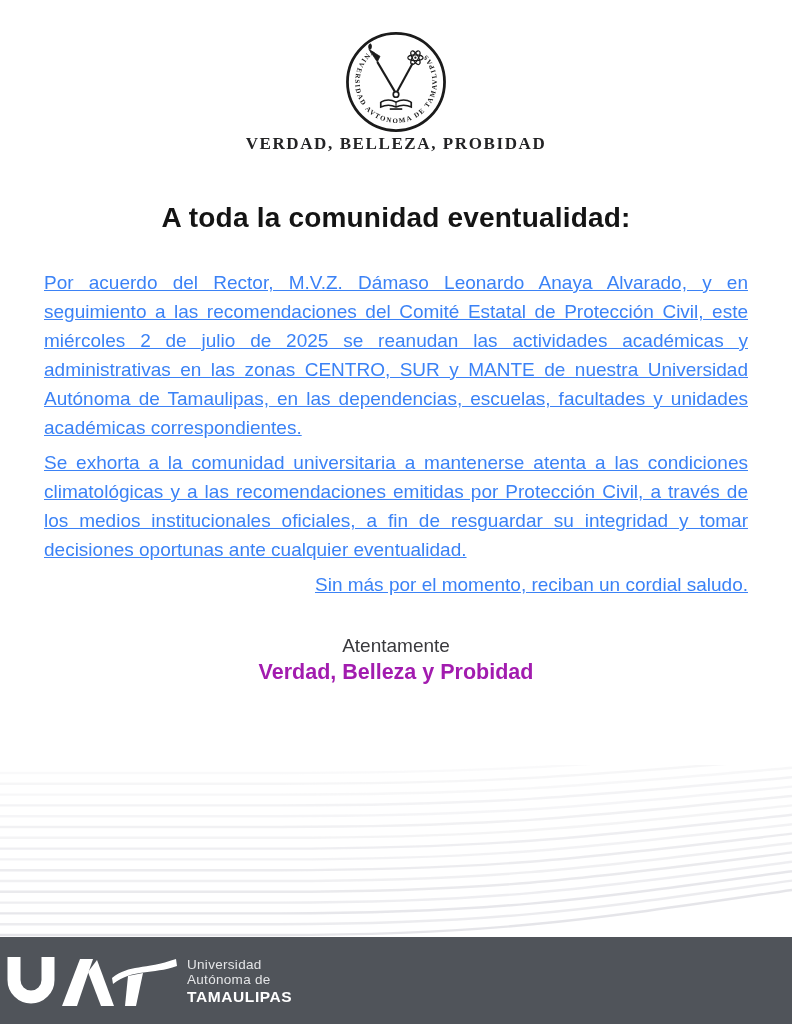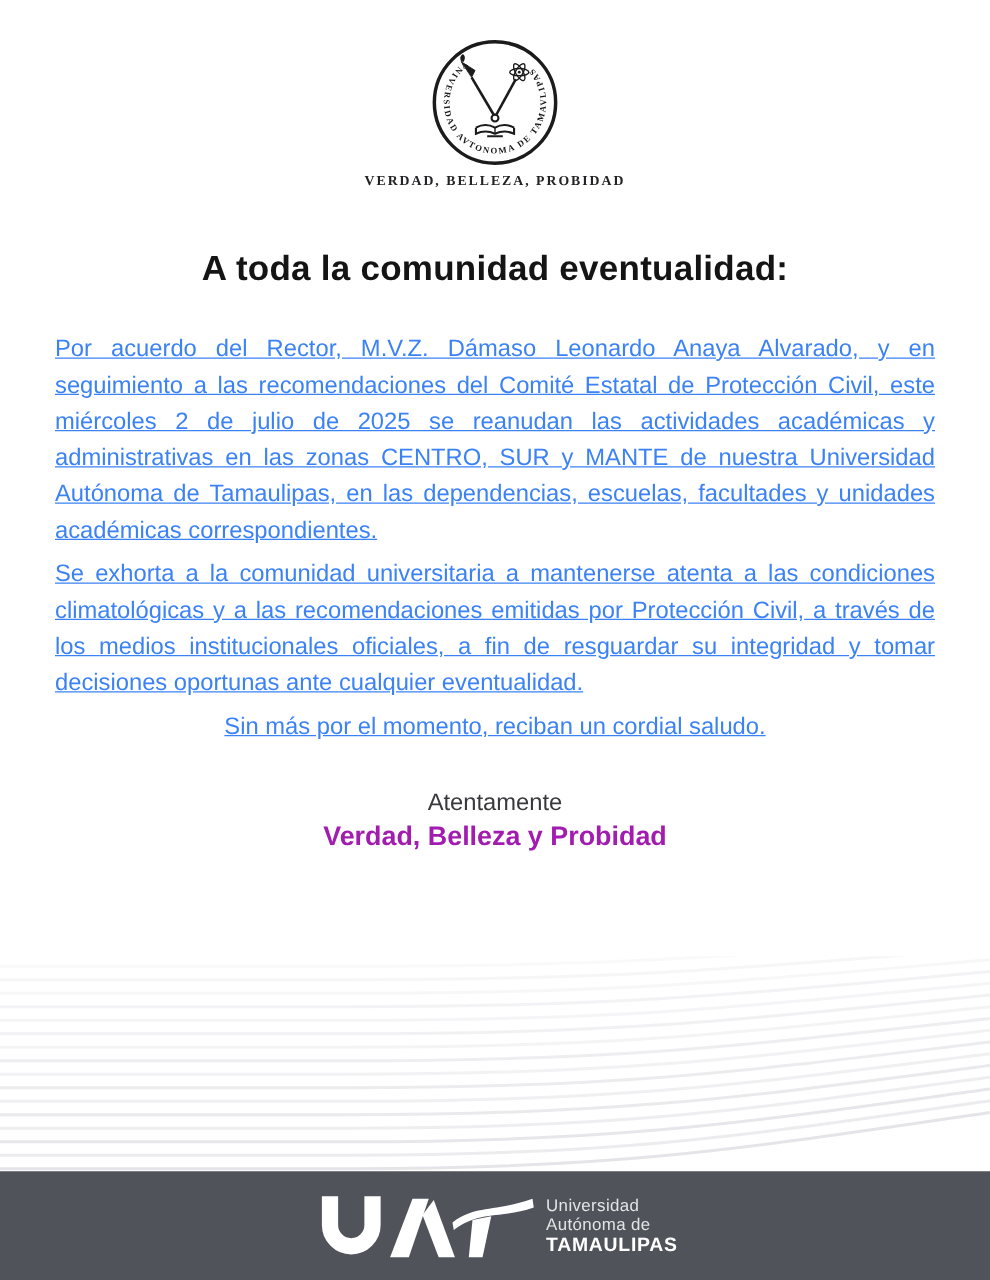--- a/index.html
+++ b/index.html
@@ -10,24 +10,23 @@
     margin:0 auto;
     background:#ffffff;
     overflow:hidden;
     font-family:"Liberation Sans", sans-serif;
     color:#2e2e31;
   }
   
   .seal-block { padding-top:30px; text-align:center; position:relative; z-index:2; }
   .seal-svg { display:block; margin:0 auto; }
   .seal-motto {
-    margin-top:5px;
     font-family:"Liberation Serif", serif;
     font-weight:bold;
-    font-size:11px;
+    font-size:17px;
     letter-spacing:1.6px;
     color:#232325;
   }
   
   .page-title {
     margin-top:48px;
     text-align:center;
     font-size:28px;
     font-weight:bold;
     letter-spacing:0.2px;
@@ -37,32 +36,32 @@
   .body-text {
     width:704px;
     margin:34px auto 0;
     font-size:19px;
     line-height:29px;
     text-align:justify;
     color:#3b82f6;
     position:relative; z-index:2;text-decoration:underline;
   }
   .body-text p { margin-bottom:6px; }
-  .body-text p:last-child { margin-bottom:0; text-align:center; }
+  .body-text p:last-child { margin-bottom:0; text-align:right; }
   
   .closing { margin-top:36px; text-align:center; position:relative; z-index:2; }
   .closing-salutation { font-size:19px; color:#39393d; }
   .closing-motto { margin-top:3px; font-size:21.5px; font-weight:bold; color:#a21caf; }
   
   .waves { position:absolute; left:0; bottom:87px; width:792px; height:172px; z-index:1; }
   
   .footer-bar {
     position:absolute; left:0; bottom:0;
     width:792px; height:87px;
-    display:flex; align-items:center; justify-content:center;
+    display:flex; align-items:center; justify-content:flex-start;
     z-index:3;
   }
   .logo-lockup { display:flex; align-items:center; }
   .uat-mark { display:block; }
   .logo-text { margin-left:9px; color:#e4e5e7; font-size:13.5px; line-height:15.5px; letter-spacing:0.3px; text-align:left; }
   .logo-text-bold { color:#ffffff; font-weight:bold; font-size:15.5px; letter-spacing:0.6px; margin-top:1px; }
   .sr-only { position:absolute; width:1px; height:1px; overflow:hidden; clip:rect(0 0 0 0); white-space:nowrap; }
 </style>
 </head>
 <body>

